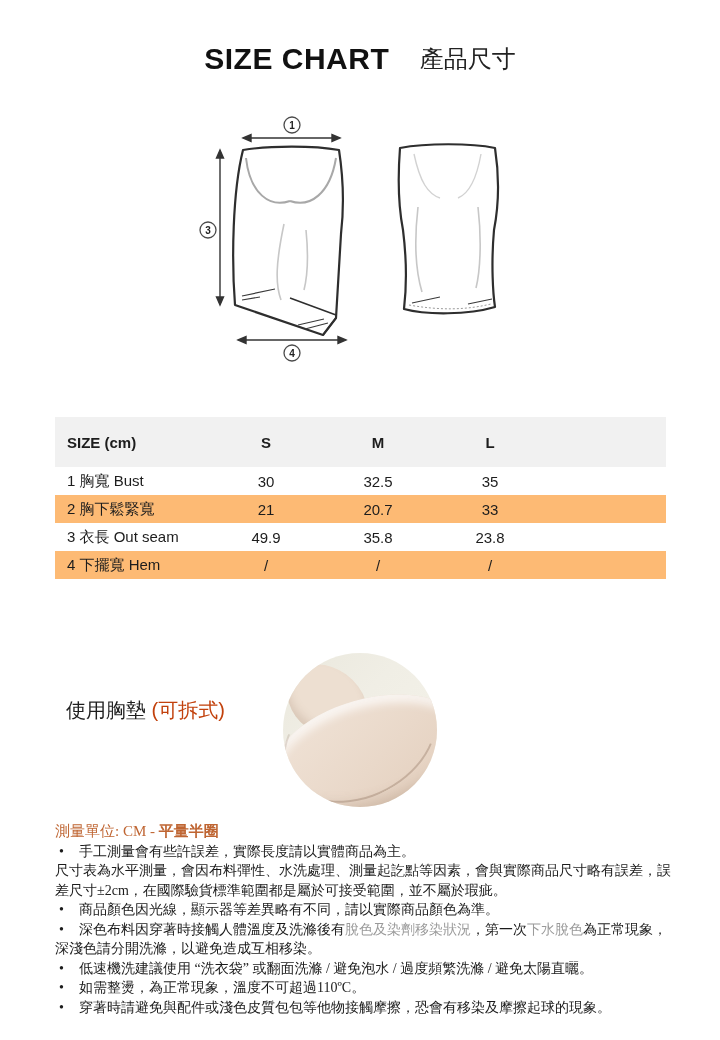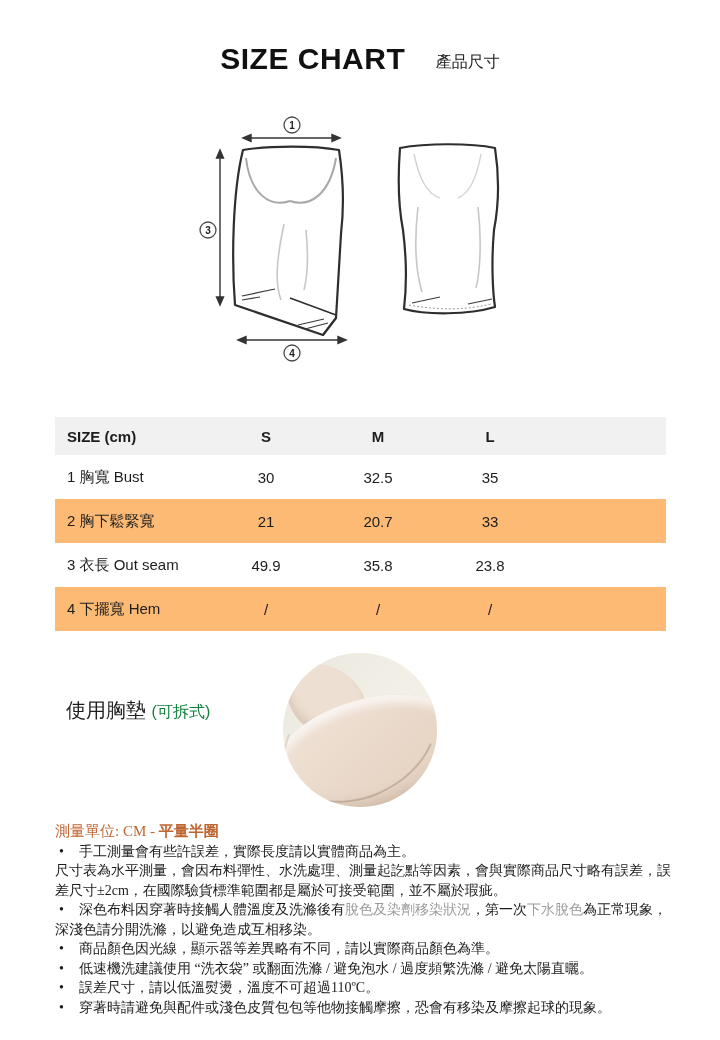--- a/index.html
+++ b/index.html
@@ -2,39 +2,39 @@
 <html style="--accent: #bf6532; --muted: #9a9a9a;"><head>
 <meta charset="utf-8">
 <style>
   html,body{margin:0;padding:0;background:#ffffff;}
   .page{position:relative;width:720px;height:1040px;background:#fff;overflow:hidden;
         font-family:"Liberation Sans","DejaVu Sans",sans-serif;color:#1c1c1c;}
 
   
   .title-wrap{position:absolute;top:42px;left:0;width:720px;text-align:center;white-space:nowrap;}
   .title-en{font-size:30px;font-weight:bold;color:#111;letter-spacing:.5px;display:inline-block;vertical-align:baseline;text-align:right;}
-  .title-zh{font-size:16px;color:#222;display:inline-block;margin-left:26px;vertical-align:baseline;position:relative;top:-2px;}
+  .title-zh{font-size:24px;color:#222;display:inline-block;margin-left:26px;vertical-align:baseline;position:relative;top:-2px;}
 
   
   .diagram{position:absolute;left:188px;top:112px;width:350px;height:260px;}
   .callout-circle{fill:#fff;stroke:#4a4a4a;stroke-width:1.3;}
   .callout-num{font-size:10px;font-weight:bold;fill:#222;text-anchor:middle;}
 
   
   .size-table{position:absolute;left:55px;top:417px;width:611px;border-collapse:collapse;
               table-layout:fixed;font-size:15px;color:#1d1d1d;}
-  .size-table th{font-weight:bold;height:20px;background:#f1f1f1;padding:9px;margin-left:24px;}
-  .size-table td{height:44px;padding:0;font-weight:normal;}
+  .size-table th{font-weight:bold;height:50px;background:#f1f1f1;padding:0;margin-left:24px;}
+  .size-table td{height:28px;padding:0;font-weight:normal;}
   .size-table .c-label{text-align:left;padding-left:12px;}
   .size-table .c-val{text-align:center;}
   .size-table tr.alt td{background:#fdba74;}
 
   
   .pad-title{position:absolute;left:66px;top:697px;font-size:20px;color:#1e1e1e;white-space:nowrap;}
-  .pad-title .small{font-size:16px;color:#15803d;}
+  .pad-title .small{font-size:20px;color:#c2410c;}
   .pad-subtitle{position:absolute;left:75px;top:729px;font-size:16px;color:#1e1e1e;letter-spacing:1px;white-space:nowrap;}
 
   .pad-photo{position:absolute;left:283px;top:653px;width:154px;height:154px;border-radius:50%;
              overflow:hidden;background:linear-gradient(135deg,#eae8dd 0%,#f0eee5 40%,#f5f3ea 100%);}
   .pad-main{position:absolute;left:-14px;top:46px;width:200px;height:112px;border-radius:50%;
             transform:rotate(-16deg);
             background:linear-gradient(150deg,#f1e4d8 0%,#e9d8c9 55%,#e2cdbb 100%);
             box-shadow:inset 0 -10px 14px rgba(150,120,95,.30), inset 0 8px 10px rgba(255,255,255,.75);}
   .pad-tail{position:absolute;left:2px;top:16px;width:86px;height:66px;border-radius:55% 60% 45% 55%;
             transform:rotate(36deg);background:#eddfd1;
@@ -174,24 +174,24 @@
     <div class="pad-crease"></div>
   </div>
 
   <div class="notes">
     <p class="unit-line"><span>測量單位: CM - </span><b>平量半圈</b></p>
 
     <p><span class="blt">•</span><span>手工測量會有些許誤差，實際長度請以實體商品為主。</span></p>
 
     <p>尺寸表為水平測量，會因布料彈性、水洗處理、測量起訖點等因素，會與實際商品尺寸略有誤差，誤差尺寸±2cm，在國際驗貨標準範圍都是屬於可接受範圍，並不屬於瑕疵。</p>
 
+    <p><span class="blt">•</span><span>商品顏色因光線，顯示器等差異略有不同，請以實際商品顏色為準。</span></p>
+
     <p><span class="blt">•</span><span>深色布料因穿著時接觸人體溫度及洗滌後有</span><span class="muted">脫色及染劑移染狀況</span><span>，第一次</span><span class="muted">下水脫色</span><span>為正常現象，深淺色請分開洗滌，以避免造成互相移染。</span></p>
-
-    <p><span class="blt">•</span><span>商品顏色因光線，顯示器等差異略有不同，請以實際商品顏色為準。</span></p>
 
     <p><span class="blt">•</span><span>低速機洗建議使用 “洗衣袋” 或翻面洗滌 / 避免泡水 / 過度頻繁洗滌 / 避免太陽直曬。</span></p>
 
-    <p><span class="blt">•</span><span>誤差尺寸，請以低溫熨燙，溫度不可超過110ºC。</span></p>
+    <p><span class="blt">•</span><span>如需整燙，為正常現象，溫度不可超過110ºC。</span></p>
 
     <p><span class="blt">•</span><span>穿著時請避免與配件或淺色皮質包包等他物接觸摩擦，恐會有移染及摩擦起球的現象。</span></p>
   </div>
 
 </div>
 
 </body></html>

